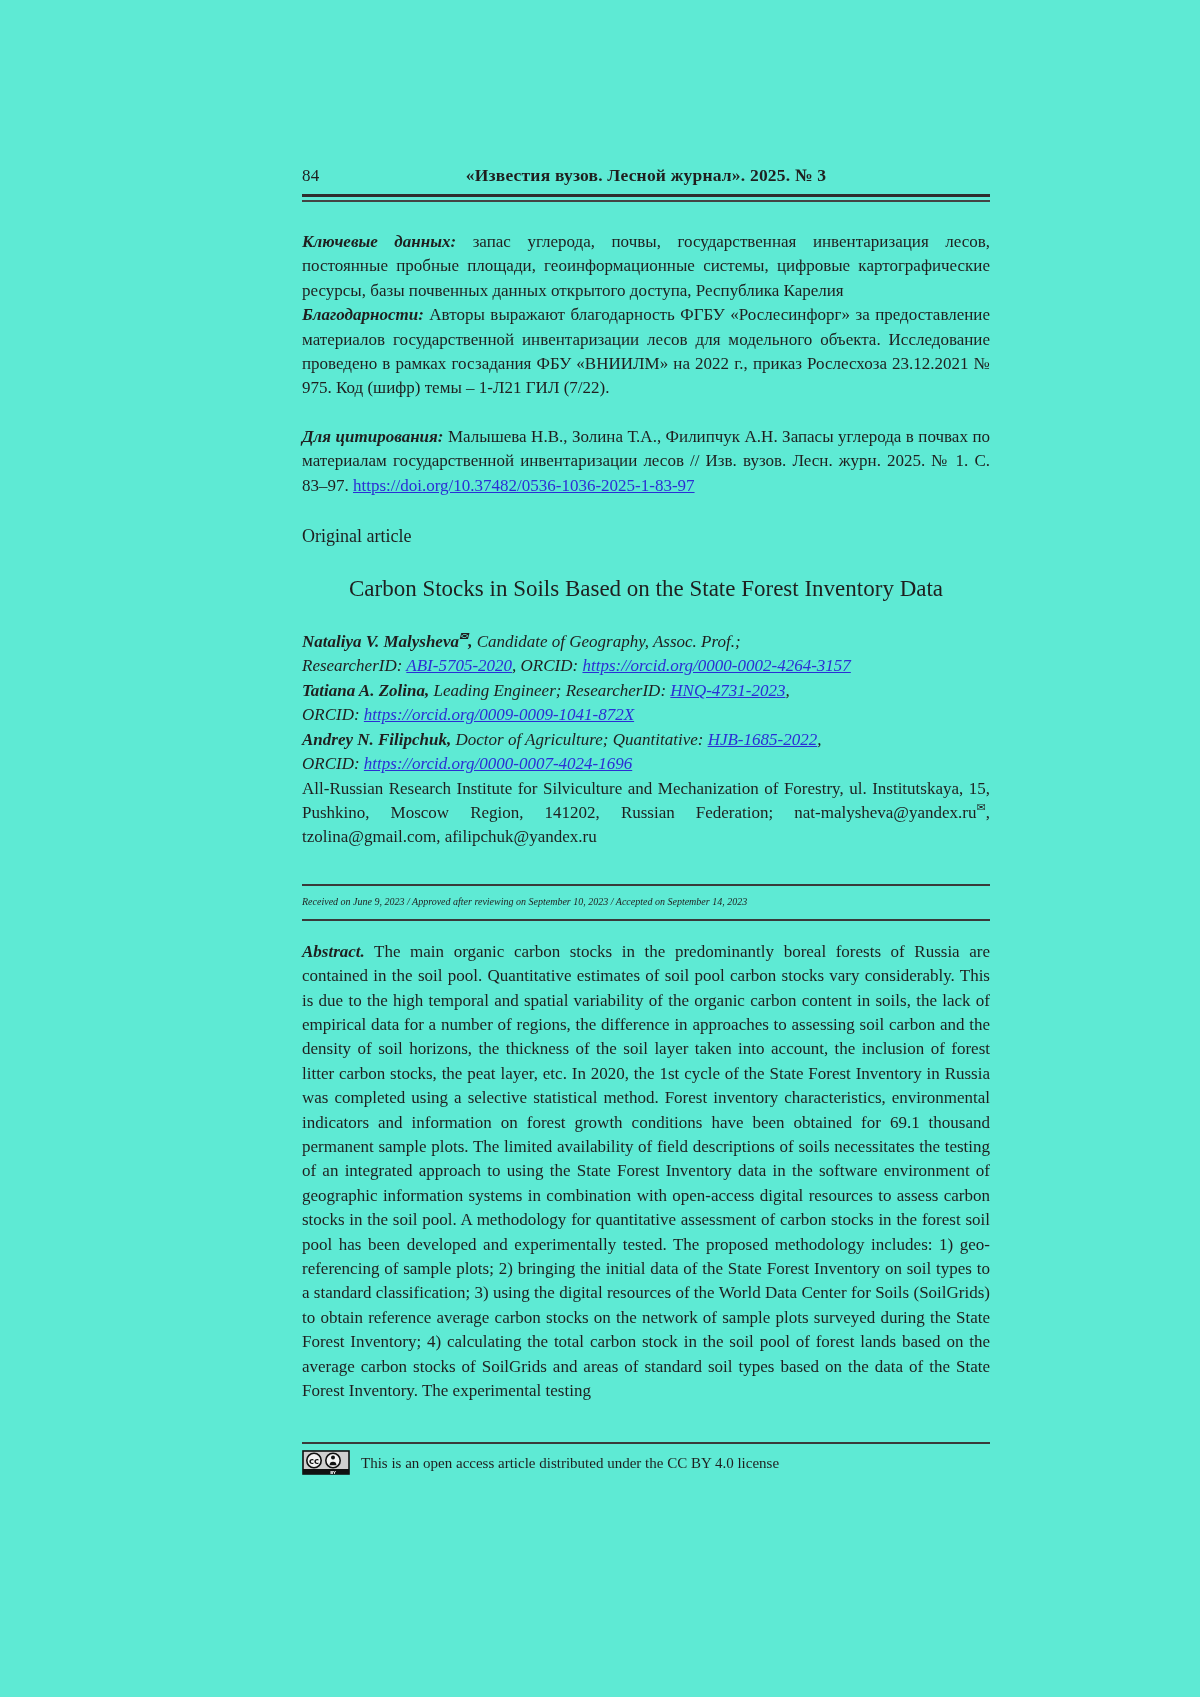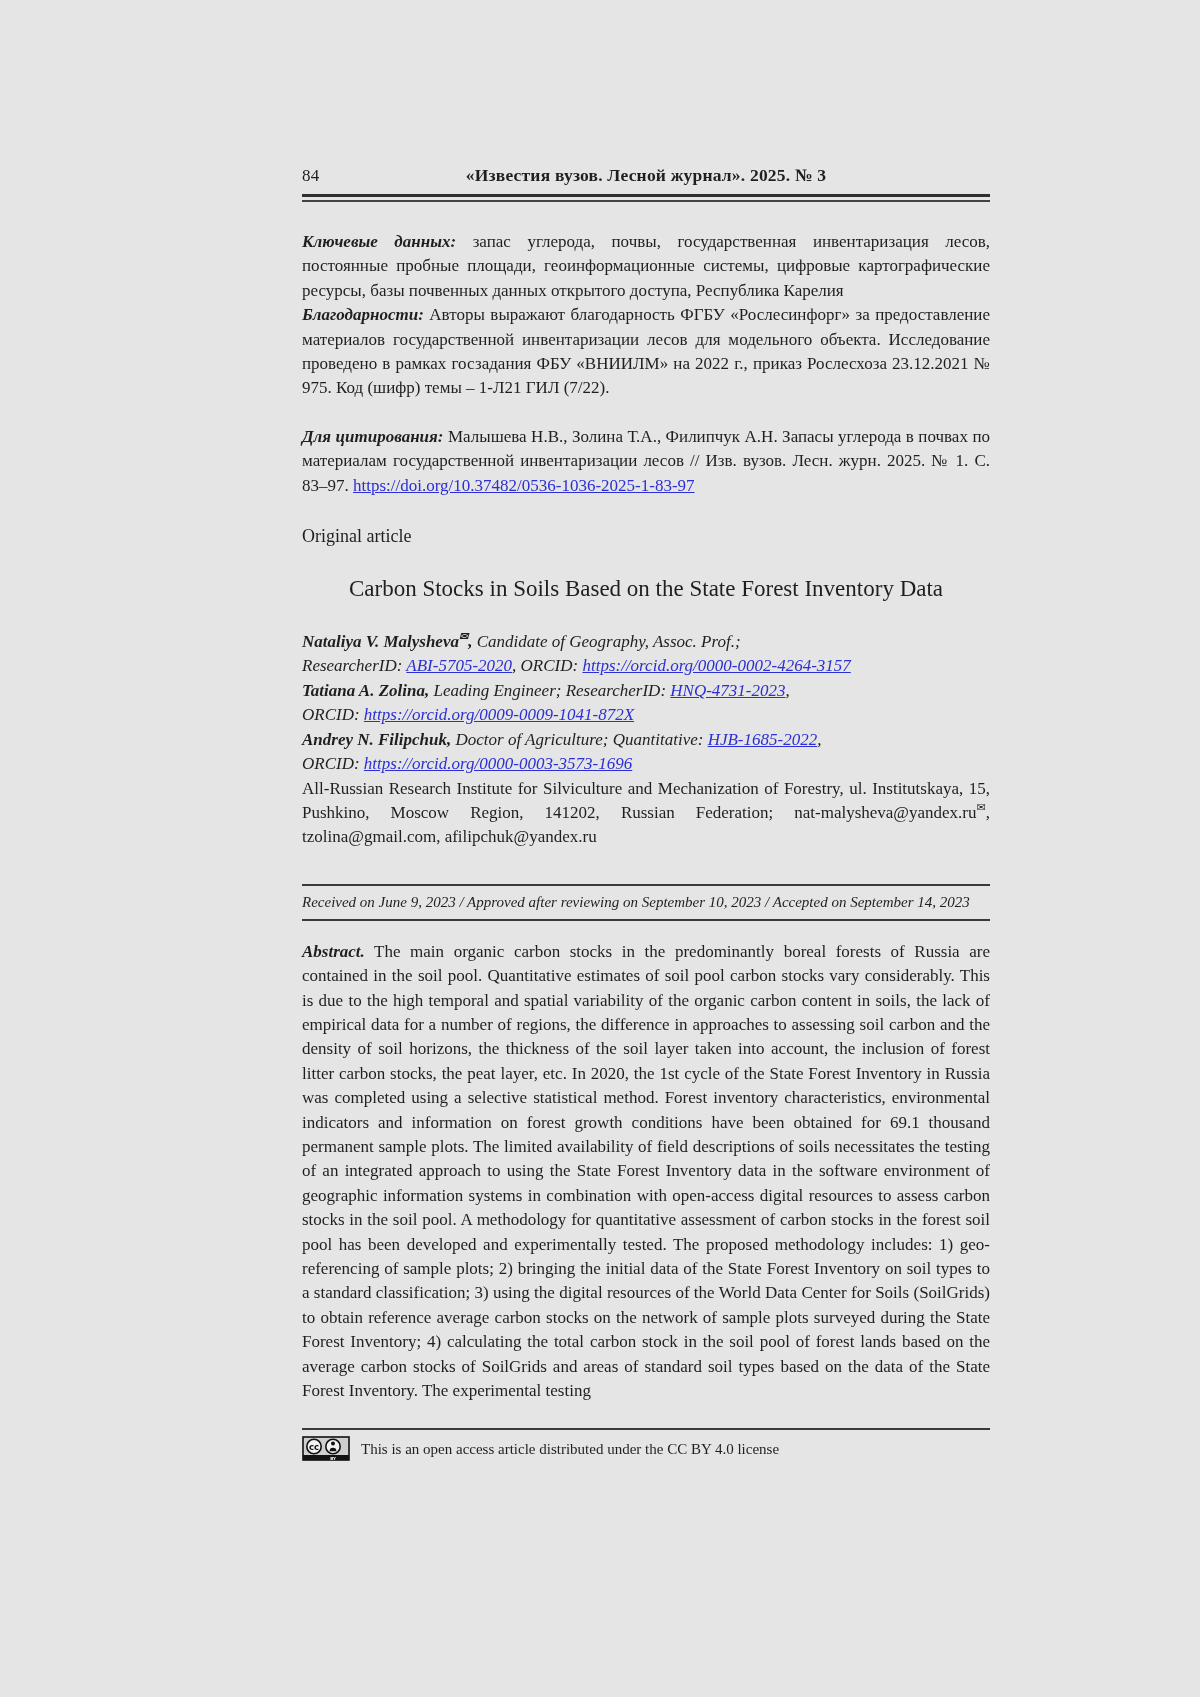--- a/index.html
+++ b/index.html
@@ -1,17 +1,17 @@
 <!DOCTYPE html>
 <html><head>
 <meta charset="utf-8">
 <style>
   html,body{margin:0;padding:0;background:#ffffff;}
   .page{
-    width:1200px;height:1697px;position:relative;background:#e5e5e5;
+    width:1200px;height:1697px;position:relative;background:#5eead4;
     font-family:"Liberation Serif","DejaVu Serif",serif;color:#1f1f1f;
     overflow:hidden;
   }
   .content{position:absolute;left:302px;top:0;width:688px;}
 
   
   .running-head{margin-top:165px;position:relative;text-align:center;
     font-weight:bold;font-size:17.5px;line-height:21px;letter-spacing:.2px;}
   .pageno{position:absolute;left:0;top:0;font-weight:normal;font-size:17px;}
   .head-rule{margin-top:8px;height:3px;border-top:3px solid #2e2e2e;border-bottom:2px solid #444;}
@@ -25,25 +25,25 @@
   sup.env{font-size:11px;line-height:0;vertical-align:super;}
 
   .article-type{margin:26px 0 0;font-size:18px;line-height:24px;}
   .title{margin:29px 0 0;font-size:23px;font-weight:normal;text-align:center;line-height:24px;}
 
   .authors{margin-top:29px;font-style:italic;font-size:17px;line-height:24.4px;}
   .authors .name{font-weight:bold;}
   .affiliation{margin-top:0;font-style:normal;}
 
   .dates{margin-top:34px;border-top:2px solid #3a3a3a;border-bottom:2px solid #3a3a3a;
-    padding:7px 0 8px;font-style:italic;font-size:15px;line-height:18px;}
+    padding:7px 0 8px;font-style:italic;font-size:10px;line-height:18px;}
 
   .abstract{margin-top:19px;}
 
-  .footer{margin-top:25px;}
+  .footer{margin-top:39px;}
   .footer-rule{border-top:2px solid #3a3a3a;}
   .footer-row{display:flex;align-items:center;gap:11px;margin-top:6px;}
   .footer-text{font-size:15px;line-height:20px;}
   .cc-badge{flex:0 0 auto;display:block;}
 </style>
 </head>
 <body>
 
 <div class="page">
   <div class="content">
@@ -65,21 +65,21 @@
     <h1 class="title">Carbon Stocks in Soils Based on the State Forest Inventory Data</h1>
 
     <div class="authors">
       <div><span class="name">Nataliya V. Malysheva</span><sup class="env name">✉</sup><span class="name">,</span><span> Candidate of Geography, Assoc. Prof.;</span></div>
       <div><span>ResearcherID: </span><a class="link">ABI-5705-2020</a><span>, ORCID: </span><a class="link">https://orcid.org/0000-0002-4264-3157</a></div>
 
       <div><span class="name">Tatiana A. Zolina,</span><span> Leading Engineer; ResearcherID: </span><a class="link">HNQ-4731-2023</a><span>,</span></div>
       <div><span>ORCID: </span><a class="link">https://orcid.org/0009-0009-1041-872X</a></div>
 
       <div><span class="name">Andrey N. Filipchuk,</span><span> Doctor of Agriculture; Quantitative: </span><a class="link">HJB-1685-2022</a><span>,</span></div>
-      <div><span>ORCID: </span><a class="link">https://orcid.org/0000-0003-3573-1696</a></div>
+      <div><span>ORCID: </span><a class="link">https://orcid.org/0000-0007-4024-1696</a></div>
 
       <p class="para affiliation"><span>All-Russian Research Institute for Silviculture and Mechanization of Forestry, ul. Institutskaya, 15, Pushkino, Moscow Region, 141202, Russian Federation; nat-malysheva@yandex.ru</span><sup class="env">✉</sup><span>, tzolina@gmail.com, afilipchuk@yandex.ru</span></p>
     </div>
 
     <p class="dates">Received on June 9, 2023 / Approved after reviewing on September 10, 2023 / Accepted on September 14, 2023</p>
 
     <p class="para abstract"><span class="bi">Abstract.</span><span> The main organic carbon stocks in the predominantly boreal forests of Russia are contained in the soil pool. Quantitative estimates of soil pool carbon stocks vary considerably. This is due to the high temporal and spatial variability of the organic carbon content in soils, the lack of empirical data for a number of regions, the difference in approaches to assessing soil carbon and the density of soil horizons, the thickness of the soil layer taken into account, the inclusion of forest litter carbon stocks, the peat layer, etc. In 2020, the 1st cycle of the State Forest Inventory in Russia was completed using a selective statistical method. Forest inventory characteristics, environmental indicators and information on forest growth conditions have been obtained for 69.1 thousand permanent sample plots. The limited availability of field descriptions of soils necessitates the testing of an integrated approach to using the State Forest Inventory data in the software environment of geographic information systems in combination with open-access digital resources to assess carbon stocks in the soil pool. A methodology for quantitative assessment of carbon stocks in the forest soil pool has been developed and experimentally tested. The proposed methodology includes: 1) geo-referencing of sample plots; 2) bringing the initial data of the State Forest Inventory on soil types to a standard classification; 3) using the digital resources of the World Data Center for Soils (SoilGrids) to obtain reference average carbon stocks on the network of sample plots surveyed during the State Forest Inventory; 4) calculating the total carbon stock in the soil pool of forest lands based on the average carbon stocks of SoilGrids and areas of standard soil types based on the data of the State Forest Inventory. The experimental testing</span></p>
 
     <div class="footer">
       <div class="footer-rule"></div>

